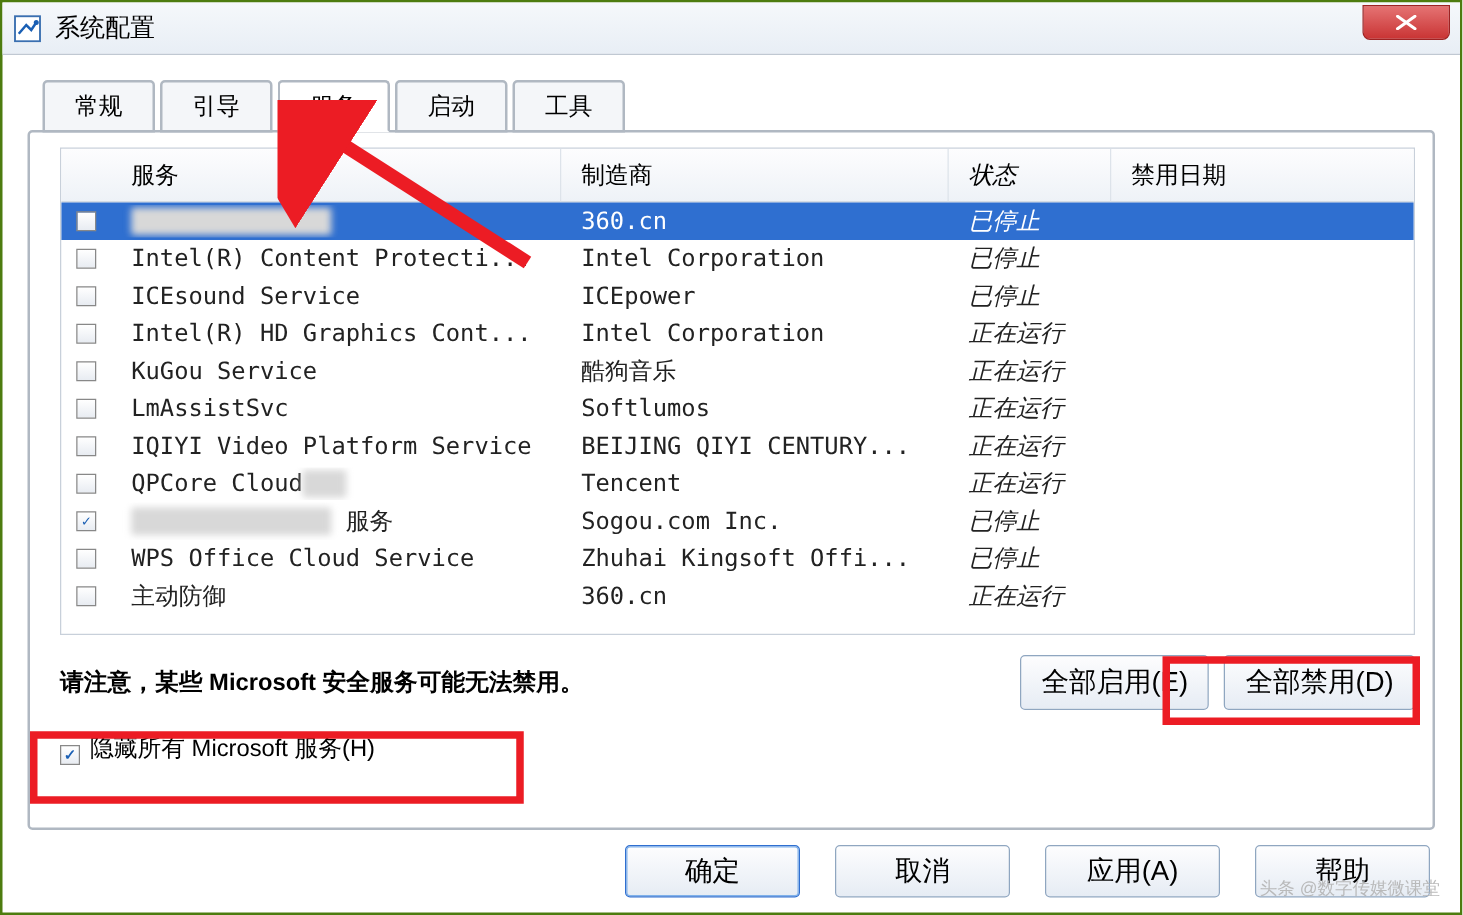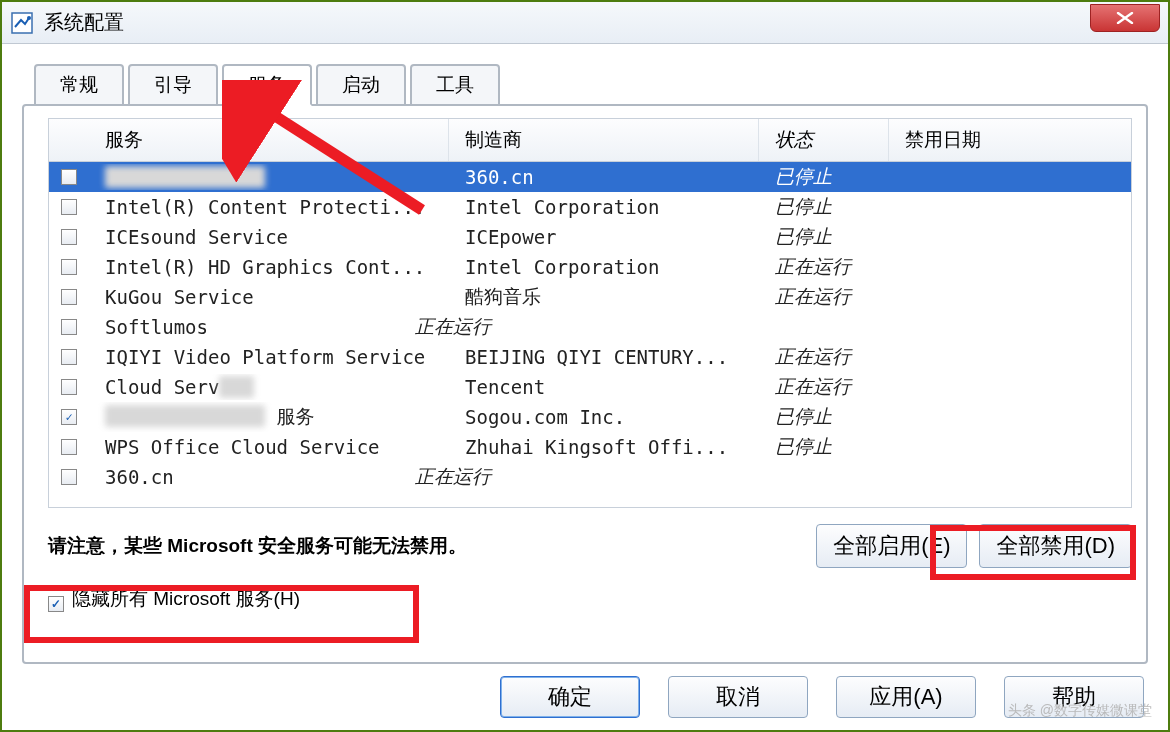--- a/index.html
+++ b/index.html
@@ -277,38 +277,39 @@
             </div>
             <div class="cell col-service">KuGou Service</div>
             <div class="cell col-mfr">酷狗音乐</div>
             <div class="cell col-status">正在运行</div>
             <div class="cell col-date"></div>
           </div>
           <div class="row">
             <div class="cell col-chk">
               <span class="chk"></span>
             </div>
+            <div class="cell col-service">LmAssistSvc</div>
             <div class="cell col-mfr">Softlumos</div>
             <div class="cell col-status">正在运行</div>
             <div class="cell col-date"></div>
           </div>
           <div class="row">
             <div class="cell col-chk">
               <span class="chk"></span>
             </div>
             <div class="cell col-service">IQIYI Video Platform Service</div>
             <div class="cell col-mfr">BEIJING QIYI CENTURY...</div>
             <div class="cell col-status">正在运行</div>
             <div class="cell col-date"></div>
           </div>
           <div class="row">
             <div class="cell col-chk">
               <span class="chk"></span>
             </div>
-            <div class="cell col-service"><span>Cloud Serv</span><span class="blur-box">███</span></div>
+            <div class="cell col-service"><span>QPCore Cloud</span><span class="blur-box">███</span></div>
             <div class="cell col-mfr">Tencent</div>
             <div class="cell col-status">正在运行</div>
             <div class="cell col-date"></div>
           </div>
           <div class="row">
             <div class="cell col-chk">
               <span class="chk checked"></span>
             </div>
             <div class="cell col-service"><span class="blur-box">██████████████</span><span> 服务</span></div>
             <div class="cell col-mfr">Sogou.com Inc.</div>
@@ -321,20 +322,21 @@
             </div>
             <div class="cell col-service">WPS Office Cloud Service</div>
             <div class="cell col-mfr">Zhuhai Kingsoft Offi...</div>
             <div class="cell col-status">已停止</div>
             <div class="cell col-date"></div>
           </div>
           <div class="row">
             <div class="cell col-chk">
               <span class="chk"></span>
             </div>
+            <div class="cell col-service">主动防御</div>
             <div class="cell col-mfr">360.cn</div>
             <div class="cell col-status">正在运行</div>
             <div class="cell col-date"></div>
           </div>
         </div>
     </div>
 
     <div class="note-row">
       <span class="note-text">请注意，某些 Microsoft 安全服务可能无法禁用。</span>
       <button class="btn">全部启用(E)</button>

